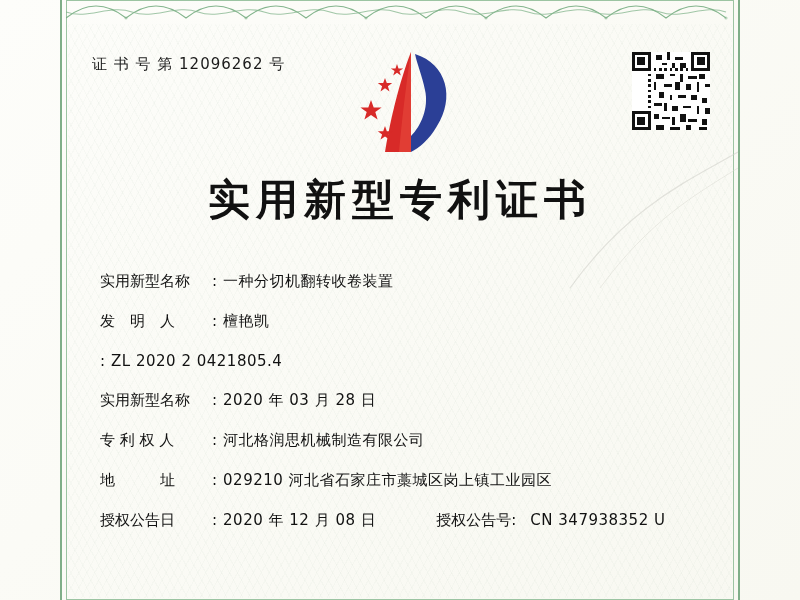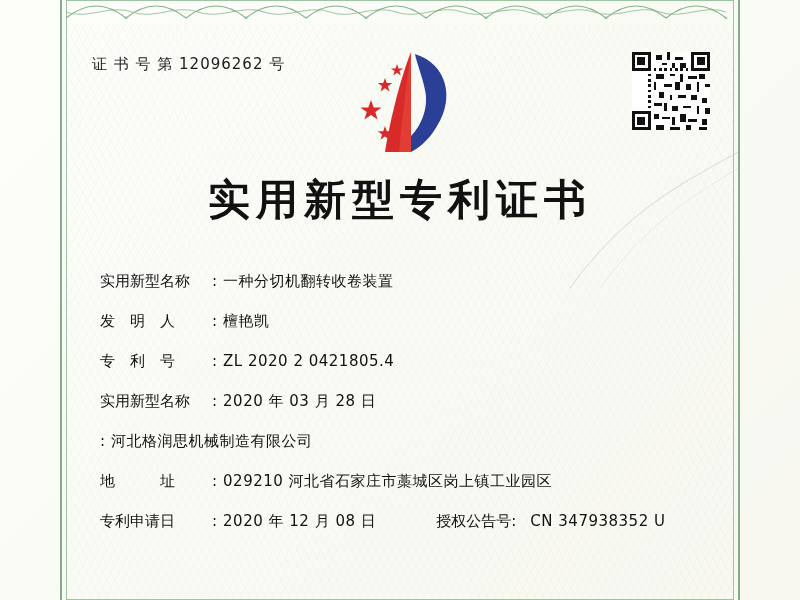--- a/index.html
+++ b/index.html
@@ -291,51 +291,51 @@
 
     <div class="field-row">
       <span class="field-label">
         <span>发　明　人</span>
       </span>
       <span class="colon">:</span>
       <span class="field-value">檀艳凯</span>
     </div>
 
     <div class="field-row">
-      <span class="field-label">
-        <span>专　利　号</span>
-      </span>
       <span class="colon">:</span>
       <span class="field-value">ZL 2020 2 0421805.4</span>
     </div>
 
     <div class="field-row">
       <span class="field-label">
         <span>实用新型名称</span>
       </span>
       <span class="colon">:</span>
       <span class="field-value">2020 年 03 月 28 日</span>
     </div>
 
     <div class="field-row">
+      <span class="field-label">
+        <span>专 利 权 人</span>
+      </span>
       <span class="colon">:</span>
       <span class="field-value">河北格润思机械制造有限公司</span>
     </div>
 
     <div class="field-row">
       <span class="field-label">
         <span>地　　　址</span>
       </span>
       <span class="colon">:</span>
       <span class="field-value">029210 河北省石家庄市藁城区岗上镇工业园区</span>
     </div>
 
     <div class="field-row dual">
       <span class="field-label">
-        <span>专利申请日</span>
+        <span>授权公告日</span>
       </span>
       <span class="colon">:</span>
       <span class="field-value">2020 年 12 月 08 日</span>
       <span class="secondary">
         <span class="sec-label">授权公告号</span>
         <span class="colon">:</span>
         <span class="sec-value">CN 347938352 U</span>
       </span>
     </div>
 

